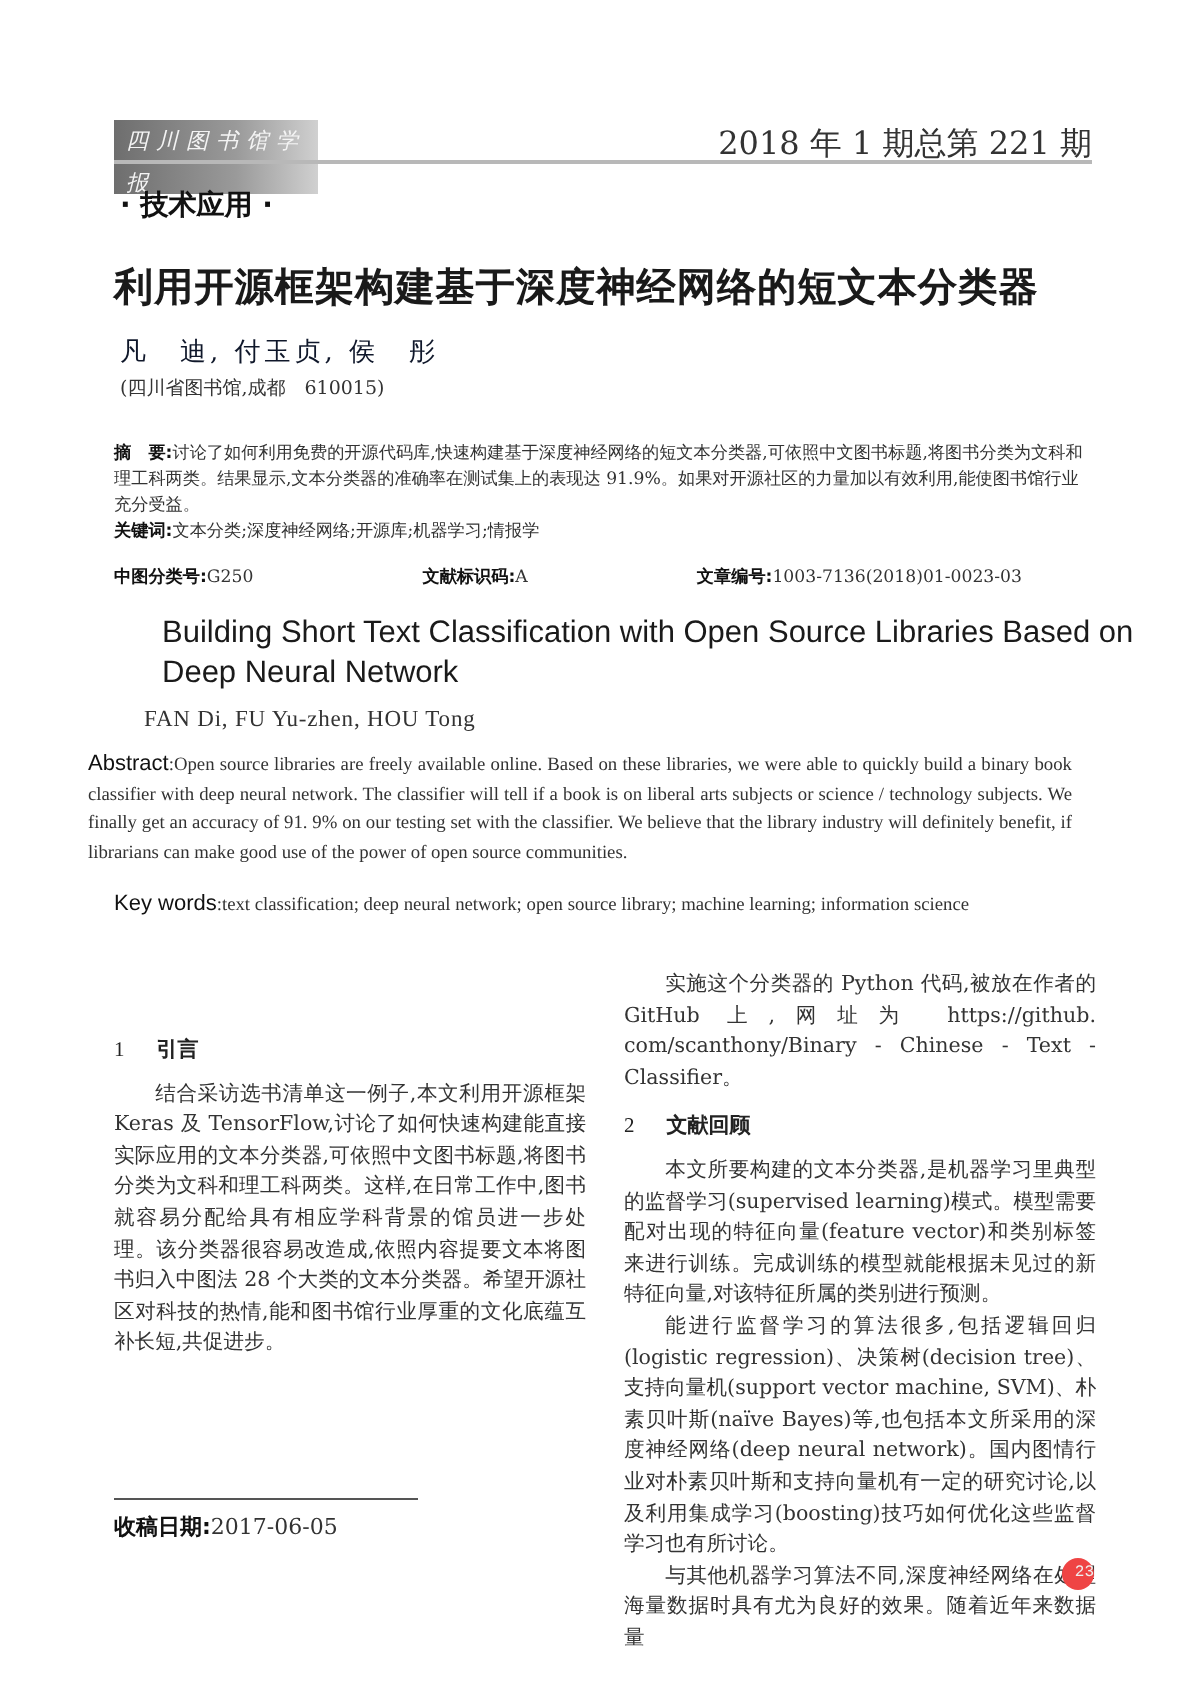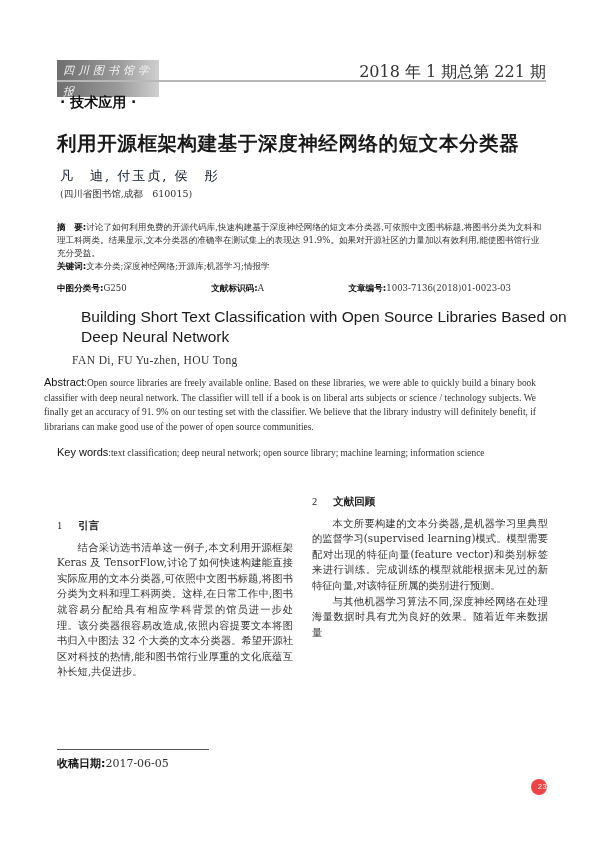--- a/index.html
+++ b/index.html
@@ -69,29 +69,31 @@
   <span class="lbl">Abstract</span><span>:</span><span>Open source libraries are freely available online.  Based on these libraries, we were able to quickly build a binary book classifier with deep neural network.  The classifier will tell if a book is on liberal arts subjects or science / technology subjects.  We finally get an accuracy of 91. 9% on our testing set with the classifier.  We believe that the library industry will definitely benefit, if librarians can make good use of the power of open source communities.</span>
 </div>
 <div class="abs en-kw">
   <span class="lbl">Key words</span><span>:</span><span>text classification; deep neural network; open source library; machine learning; information science</span>
 </div>
 
 <div class="abs col col-left">
   <div class="sec-h">
     <span class="num">1</span><span>引言</span>
   </div>
-  <p class="para">结合采访选书清单这一例子,本文利用开源框架 Keras 及 TensorFlow,讨论了如何快速构建能直接实际应用的文本分类器,可依照中文图书标题,将图书分类为文科和理工科两类。这样,在日常工作中,图书就容易分配给具有相应学科背景的馆员进一步处理。该分类器很容易改造成,依照内容提要文本将图书归入中图法 32 个大类的文本分类器。希望开源社区对科技的热情,能和图书馆行业厚重的文化底蕴互补长短,共促进步。</p>
+  <p class="para">结合采访选书清单这一例子,本文利用开源框架 Keras 及 TensorFlow,讨论了如何快速构建能直接实际应用的文本分类器,可依照中文图书标题,将图书分类为文科和理工科两类。这样,在日常工作中,图书就容易分配给具有相应学科背景的馆员进一步处理。该分类器很容易改造成,依照内容提要文本将图书归入中图法 28 个大类的文本分类器。希望开源社区对科技的热情,能和图书馆行业厚重的文化底蕴互补长短,共促进步。</p>
 </div>
 
 <div class="abs col col-right">
+  <p class="para">实施这个分类器的 Python 代码,被放在作者的 GitHub 上,网址为 https://github. com/scanthony/Binary - Chinese - Text - Classifier。</p>
   <div class="gap"></div>
   <div class="sec-h">
     <span class="num">2</span><span>文献回顾</span>
   </div>
   <p class="para">本文所要构建的文本分类器,是机器学习里典型的监督学习(supervised learning)模式。模型需要配对出现的特征向量(feature vector)和类别标签来进行训练。完成训练的模型就能根据未见过的新特征向量,对该特征所属的类别进行预测。</p>
+  <p class="para">能进行监督学习的算法很多,包括逻辑回归(logistic regression)、决策树(decision tree)、支持向量机(support vector machine, SVM)、朴素贝叶斯(naïve Bayes)等,也包括本文所采用的深度神经网络(deep neural network)。国内图情行业对朴素贝叶斯和支持向量机有一定的研究讨论,以及利用集成学习(boosting)技巧如何优化这些监督学习也有所讨论。</p>
   <p class="para">与其他机器学习算法不同,深度神经网络在处理海量数据时具有尤为良好的效果。随着近年来数据量</p>
 </div>
 
 <div class="abs footnote-line"></div>
 <div class="abs received">
   <span class="lbl">收稿日期:</span><span>2017-06-05</span>
 </div>
 
 <div class="abs pageno">23</div>
 

